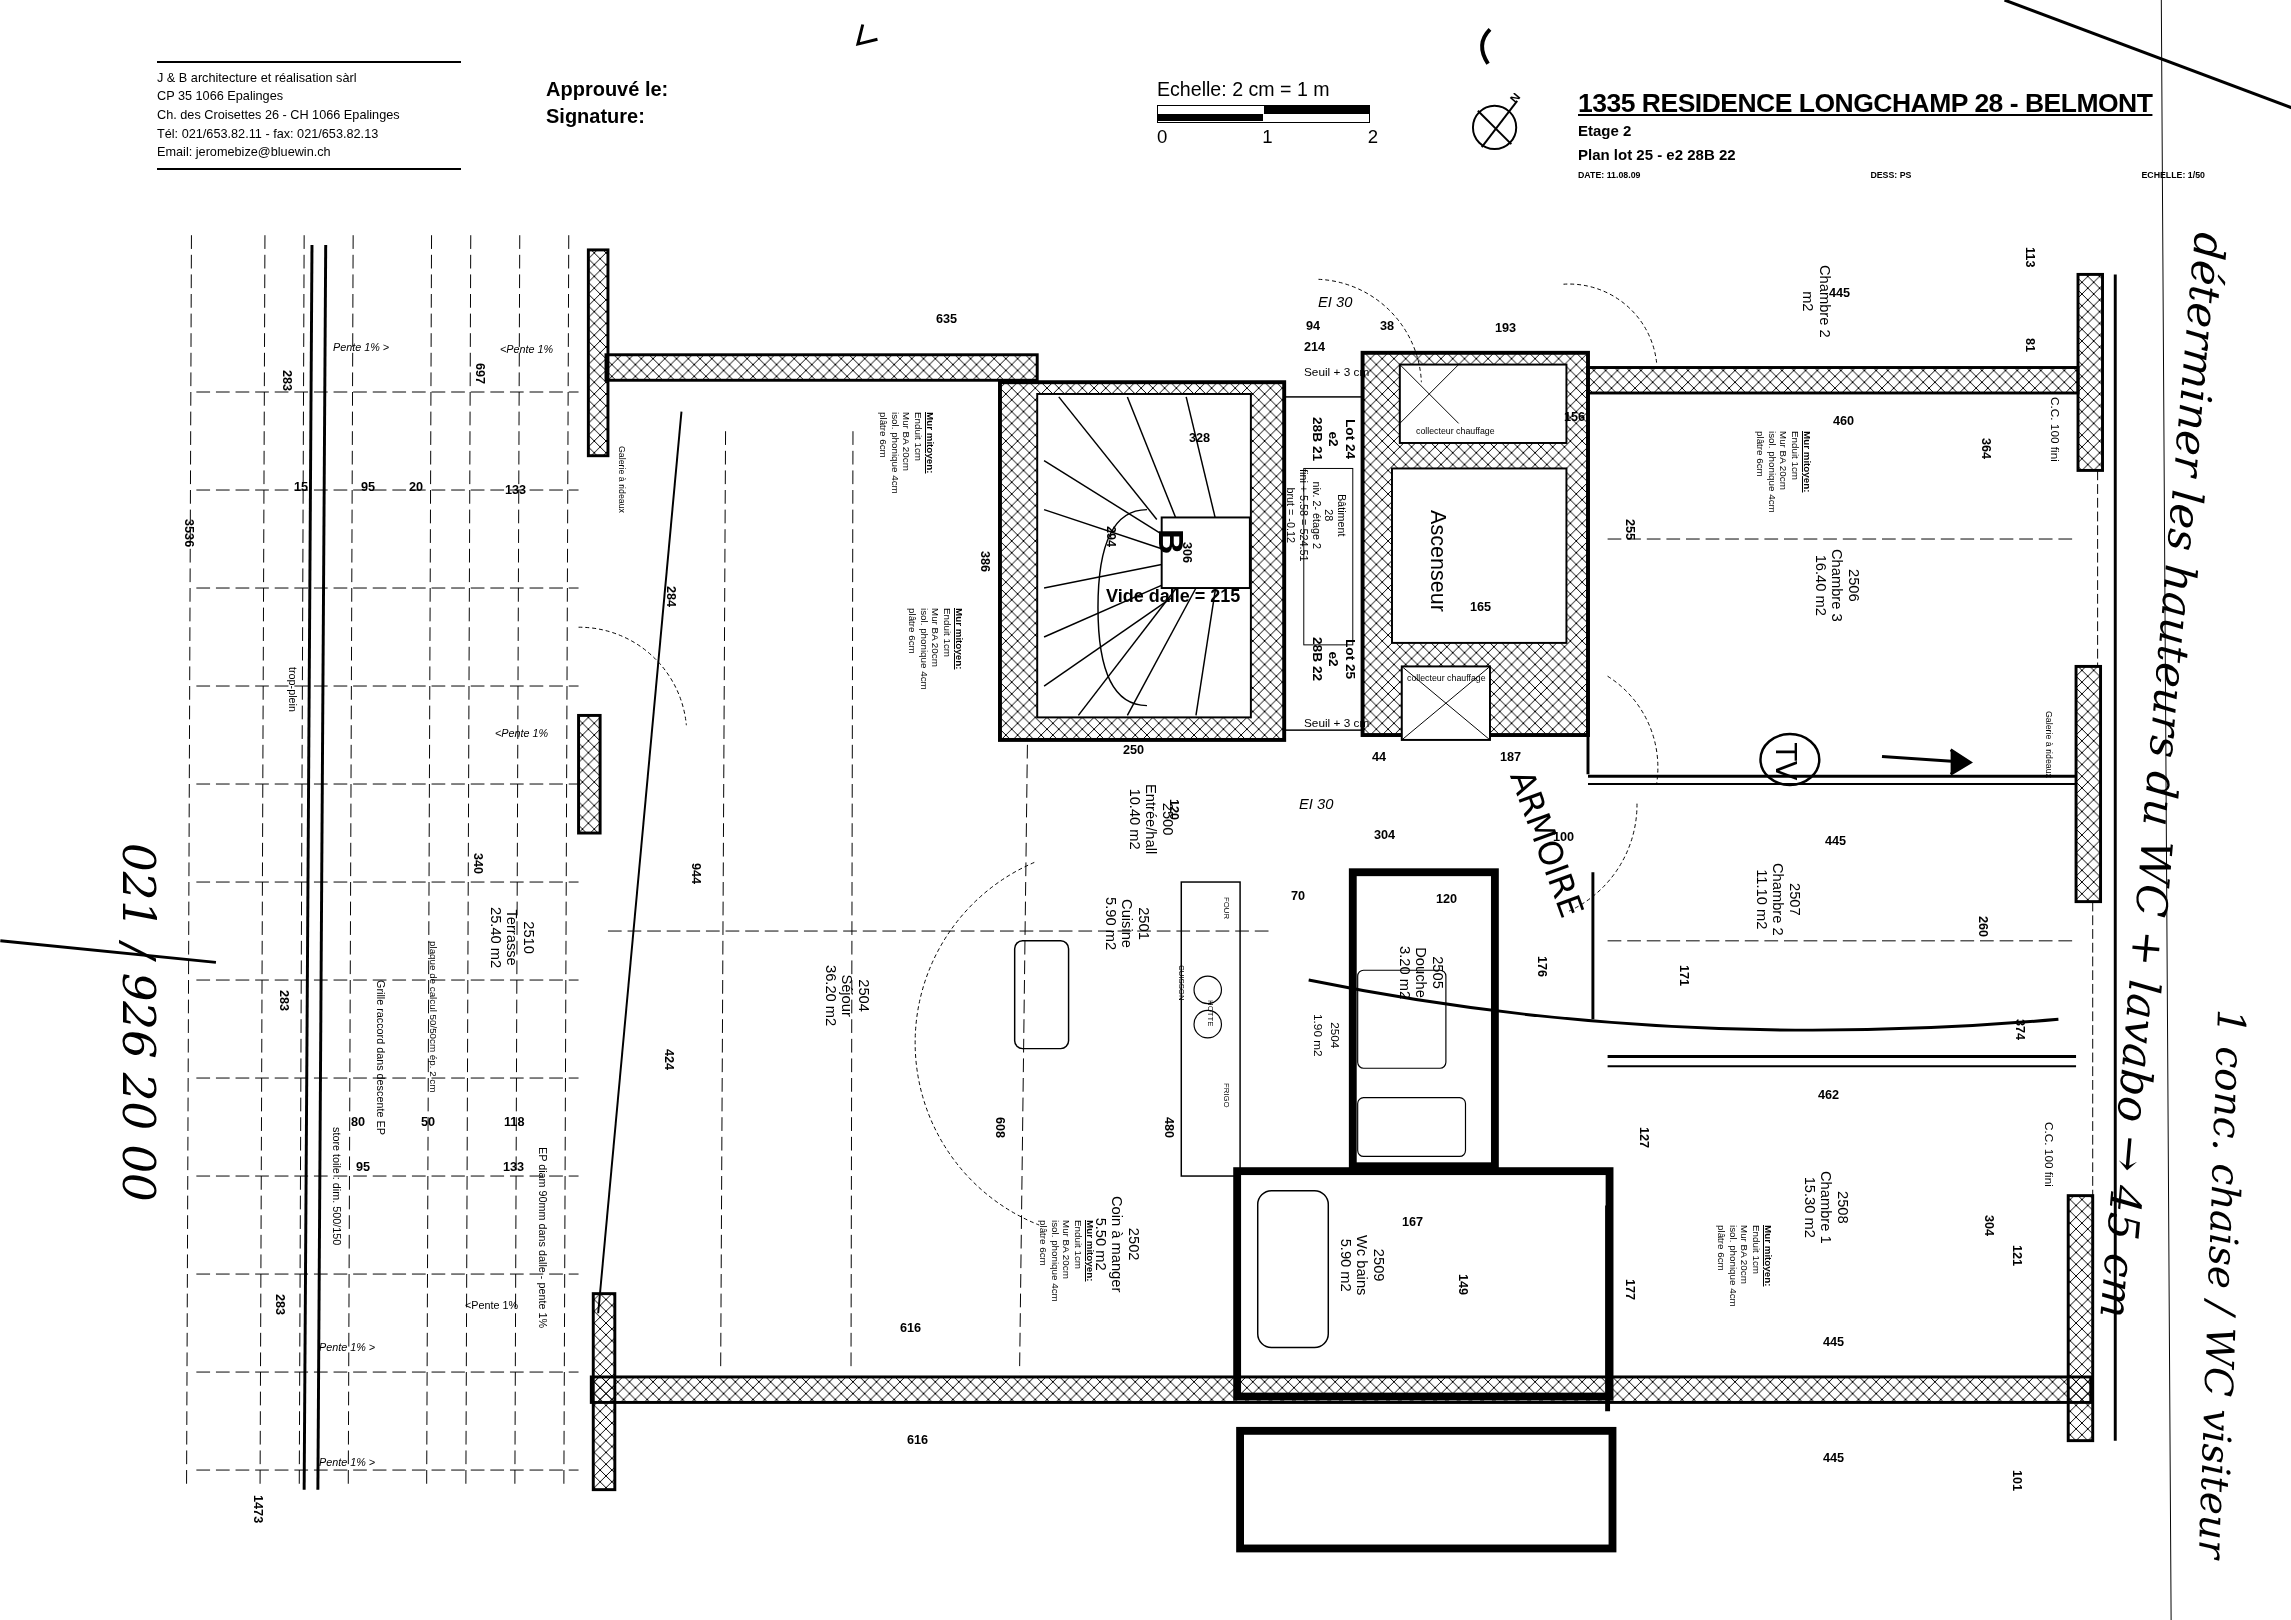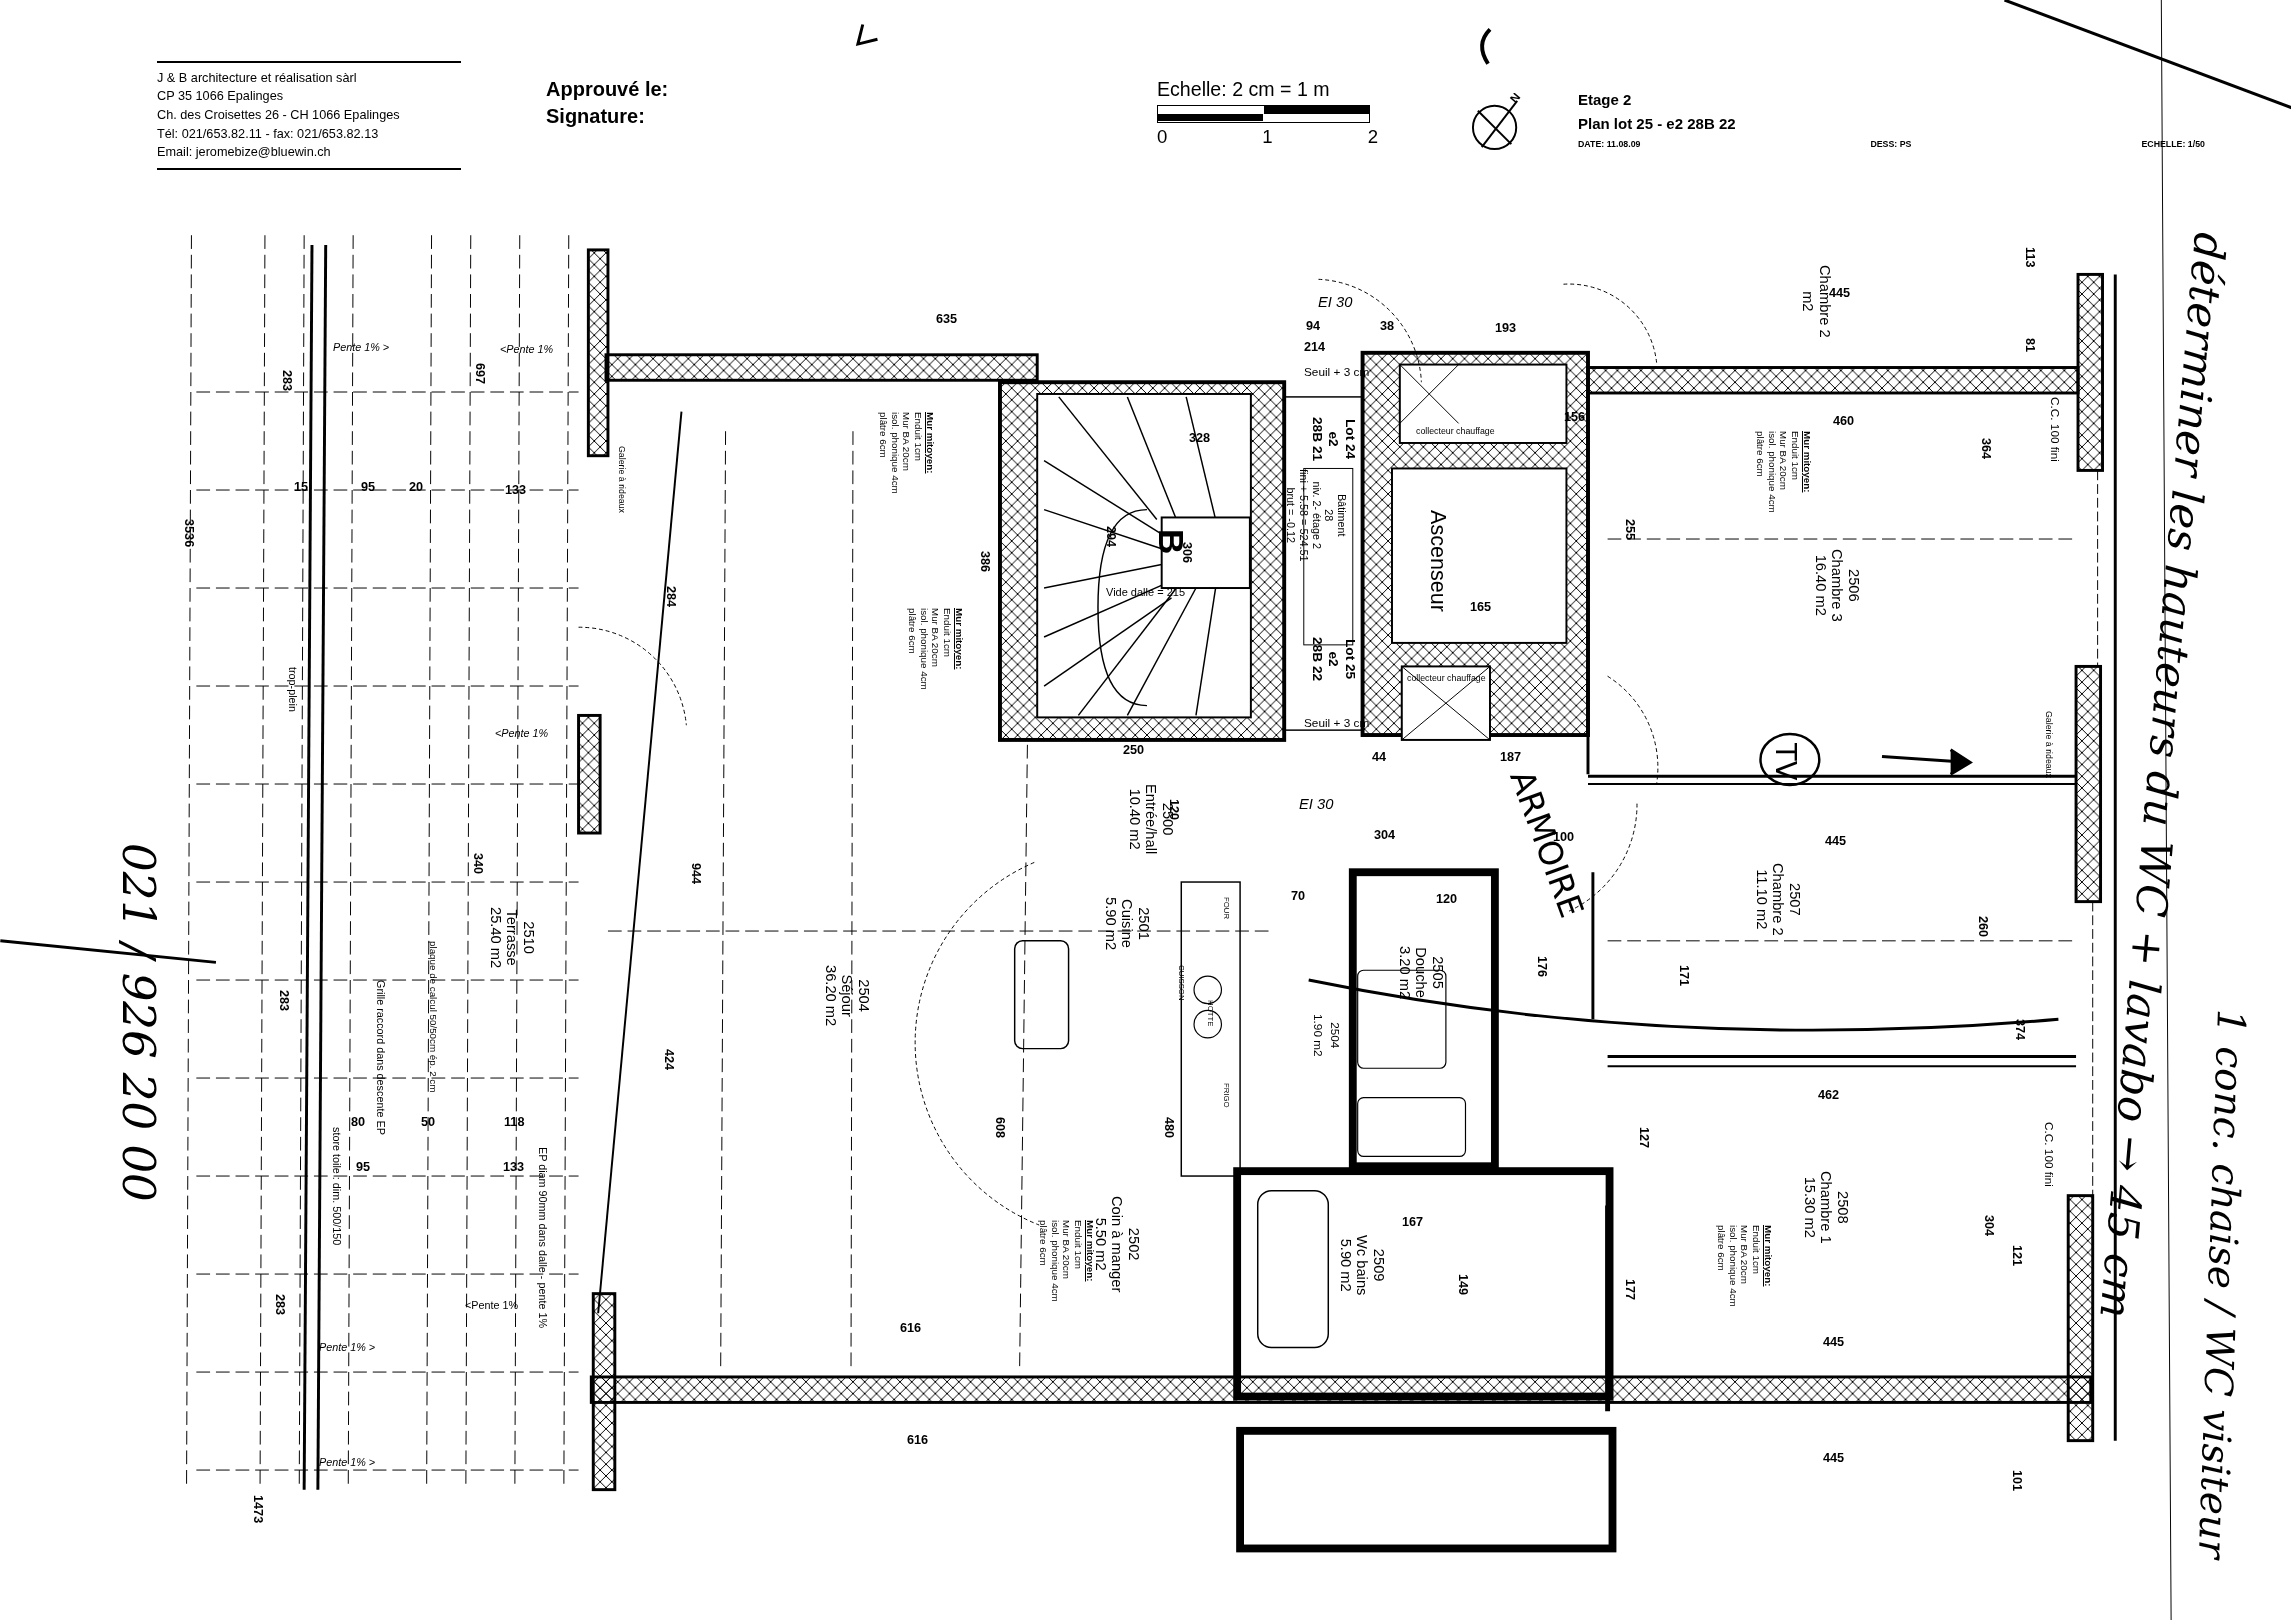--- a/index.html
+++ b/index.html
@@ -66,20 +66,21 @@
 <div id="north" class="abs">
   <svg width="59" height="59" viewBox="0 0 60 60">
     <circle cx="25" cy="35" r="22" fill="none" stroke="#000" stroke-width="2"></circle>
     <line x1="8" y1="18" x2="42" y2="52" stroke="#000" stroke-width="2"></line>
     <line x1="12" y1="55" x2="48" y2="8" stroke="#000" stroke-width="2"></line>
     <text x="44" y="10" font-size="12" font-weight="bold" transform="rotate(-50 46 8)">N</text>
   </svg>
 </div>
 
 <div id="proj" class="abs">
+  <div class="t">1335 RESIDENCE LONGCHAMP 28 - BELMONT</div>
   <div class="s">Etage 2</div>
   <div class="s">Plan lot 25 - e2  28B 22</div>
   <div class="meta">
     <span>DATE: 11.08.09</span>
     <span>DESS: PS</span>
     <span>ECHELLE: 1/50</span>
   </div>
 </div>
 
 <svg id="plan" class="abs" width="2292" height="1620" viewBox="0 0 2338 1653">
@@ -271,21 +272,21 @@
   <div>2510</div>
     <div>Terrasse</div>
     <div>25.40 m2</div>
 </div>
 <div class="room-label" style="left:1833px;top:265px">
   <div>Chambre 2</div>
     <div>m2</div>
 </div>
 
 <div class="abs" style="left:1191px;top:529px;font-size:35px;font-weight:bold;transform:rotate(90deg);transform-origin:left top">B</div>
-<div class="abs" style="left:1106px;top:586px;font-size:11px;font-weight:normal">Vide dalle = 215</div>
+<div class="abs" style="left:1106px;top:586px;font-size:18px;font-weight:bold">Vide dalle = 215</div>
 <div class="room-label" style="left:1358px;top:417px;font-weight:bold;font-size:13.7px">
   <div>Lot 24</div>
     <div>e2</div>
     <div>28B 21</div>
 </div>
 <div class="room-label" style="left:1358px;top:637px;font-weight:bold;font-size:13.7px">
   <div>Lot 25</div>
     <div>e2</div>
     <div>28B 22</div>
 </div>

